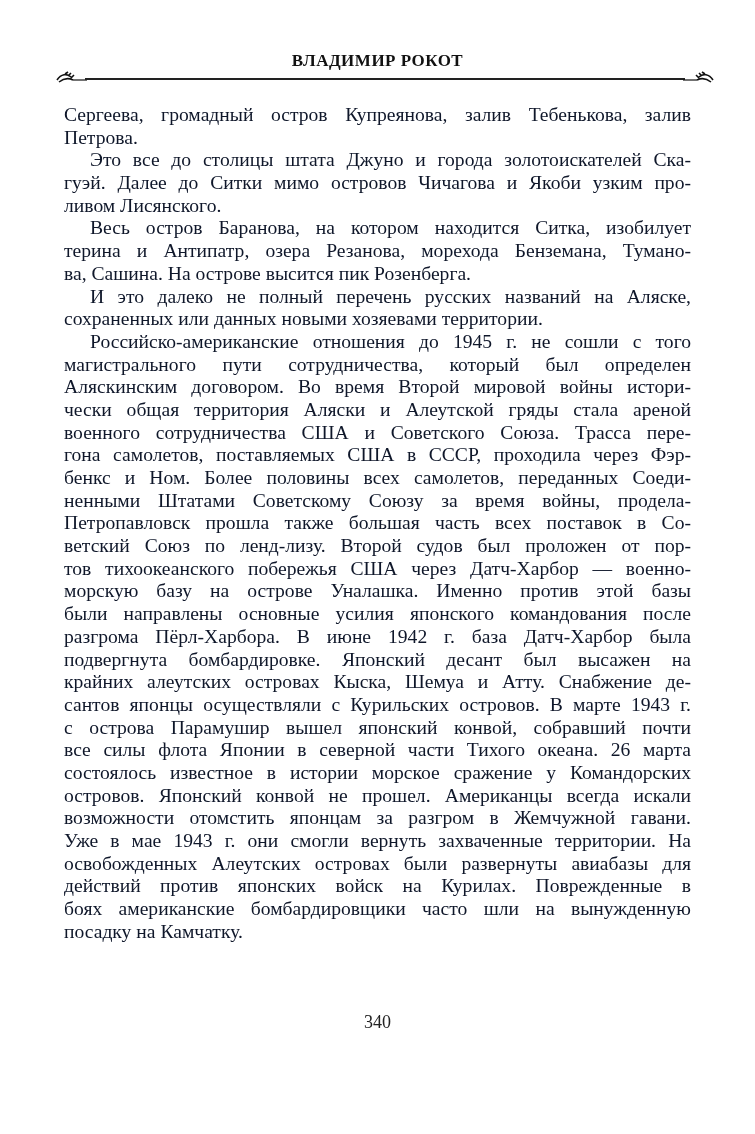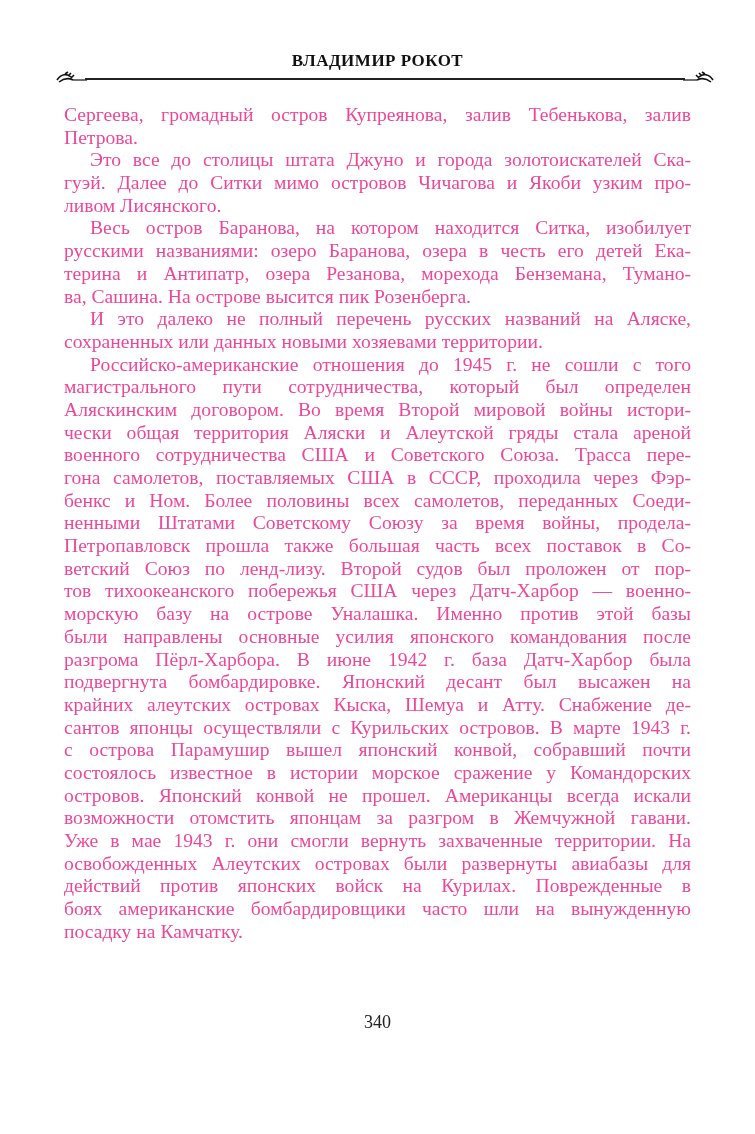--- a/index.html
+++ b/index.html
@@ -11,21 +11,21 @@
     font-weight: bold; color: #111;
   }
   .rule-wrap { position: absolute; left: 55px; top: 70px; width: 660px; height: 14px; }
   .rule-line { position: absolute; left: 30px; right: 30px; top: 8px; height: 1.5px; background: #222; }
   .orn { position: absolute; top: 0; width: 32px; height: 14px; }
   .orn-left { left: 0; }
   .orn-right { right: 0; }
   .body-text {
     position: absolute; left: 64px; top: 104px; width: 627px;
     font-family: "Liberation Serif", serif; font-size: 19.6px; line-height: 22.7px;
-    color: #ec4899;
+    color: #0f172a;
   }
   .line { display: block; white-space: nowrap; text-align: justify; text-align-last: justify; height: 22.7px; }
   .line.last { text-align-last: left; }
   .line.indent { padding-left: 26px; }
   .page-number {
     position: absolute; left: 0; width: 755px; top: 1012px; text-align: center;
     font-family: "Liberation Serif", serif; font-size: 18px; color: #222;
   }
 </style>
 </head>
@@ -46,21 +46,20 @@
     </svg>
   </div>
 
   <div class="body-text" id="body-text">
       <span class="line">Сергеева, громадный остров Купреянова, залив Тебенькова, залив</span>
       <span class="line last">Петрова.</span>
       <span class="line indent">Это все до столицы штата Джуно и города золотоискателей Ска-</span>
       <span class="line">гуэй. Далее до Ситки мимо островов Чичагова и Якоби узким про-</span>
       <span class="line last">ливом Лисянского.</span>
       <span class="line indent">Весь остров Баранова, на котором находится Ситка, изобилует</span>
-      <span class="line">русскими названиями: озеро Баранова, озера в честь его детей Ека-</span>
       <span class="line">терина и Антипатр, озера Резанова, морехода Бенземана, Тумано-</span>
       <span class="line last">ва, Сашина. На острове высится пик Розенберга.</span>
       <span class="line indent">И это далеко не полный перечень русских названий на Аляске,</span>
       <span class="line last">сохраненных или данных новыми хозяевами территории.</span>
       <span class="line indent">Российско-американские отношения до 1945 г. не сошли с того</span>
       <span class="line">магистрального пути сотрудничества, который был определен</span>
       <span class="line">Аляскинским договором. Во время Второй мировой войны истори-</span>
       <span class="line">чески общая территория Аляски и Алеутской гряды стала ареной</span>
       <span class="line">военного сотрудничества США и Советского Союза. Трасса пере-</span>
       <span class="line">гона самолетов, поставляемых США в СССР, проходила через Фэр-</span>
@@ -69,20 +68,21 @@
       <span class="line">Петропавловск прошла также большая часть всех поставок в Со-</span>
       <span class="line">ветский Союз по ленд-лизу. Второй судов был проложен от пор-</span>
       <span class="line">тов тихоокеанского побережья США через Датч-Харбор — военно-</span>
       <span class="line">морскую базу на острове Уналашка. Именно против этой базы</span>
       <span class="line">были направлены основные усилия японского командования после</span>
       <span class="line">разгрома Пёрл-Харбора. В июне 1942 г. база Датч-Харбор была</span>
       <span class="line">подвергнута бомбардировке. Японский десант был высажен на</span>
       <span class="line">крайних алеутских островах Кыска, Шемуа и Атту. Снабжение де-</span>
       <span class="line">сантов японцы осуществляли с Курильских островов. В марте 1943 г.</span>
       <span class="line">с острова Парамушир вышел японский конвой, собравший почти</span>
+      <span class="line">все силы флота Японии в северной части Тихого океана. 26 марта</span>
       <span class="line">состоялось известное в истории морское сражение у Командорских</span>
       <span class="line">островов. Японский конвой не прошел. Американцы всегда искали</span>
       <span class="line">возможности отомстить японцам за разгром в Жемчужной гавани.</span>
       <span class="line">Уже в мае 1943 г. они смогли вернуть захваченные территории. На</span>
       <span class="line">освобожденных Алеутских островах были развернуты авиабазы для</span>
       <span class="line">действий против японских войск на Курилах. Поврежденные в</span>
       <span class="line">боях американские бомбардировщики часто шли на вынужденную</span>
       <span class="line last">посадку на Камчатку.</span>
     </div>
 

